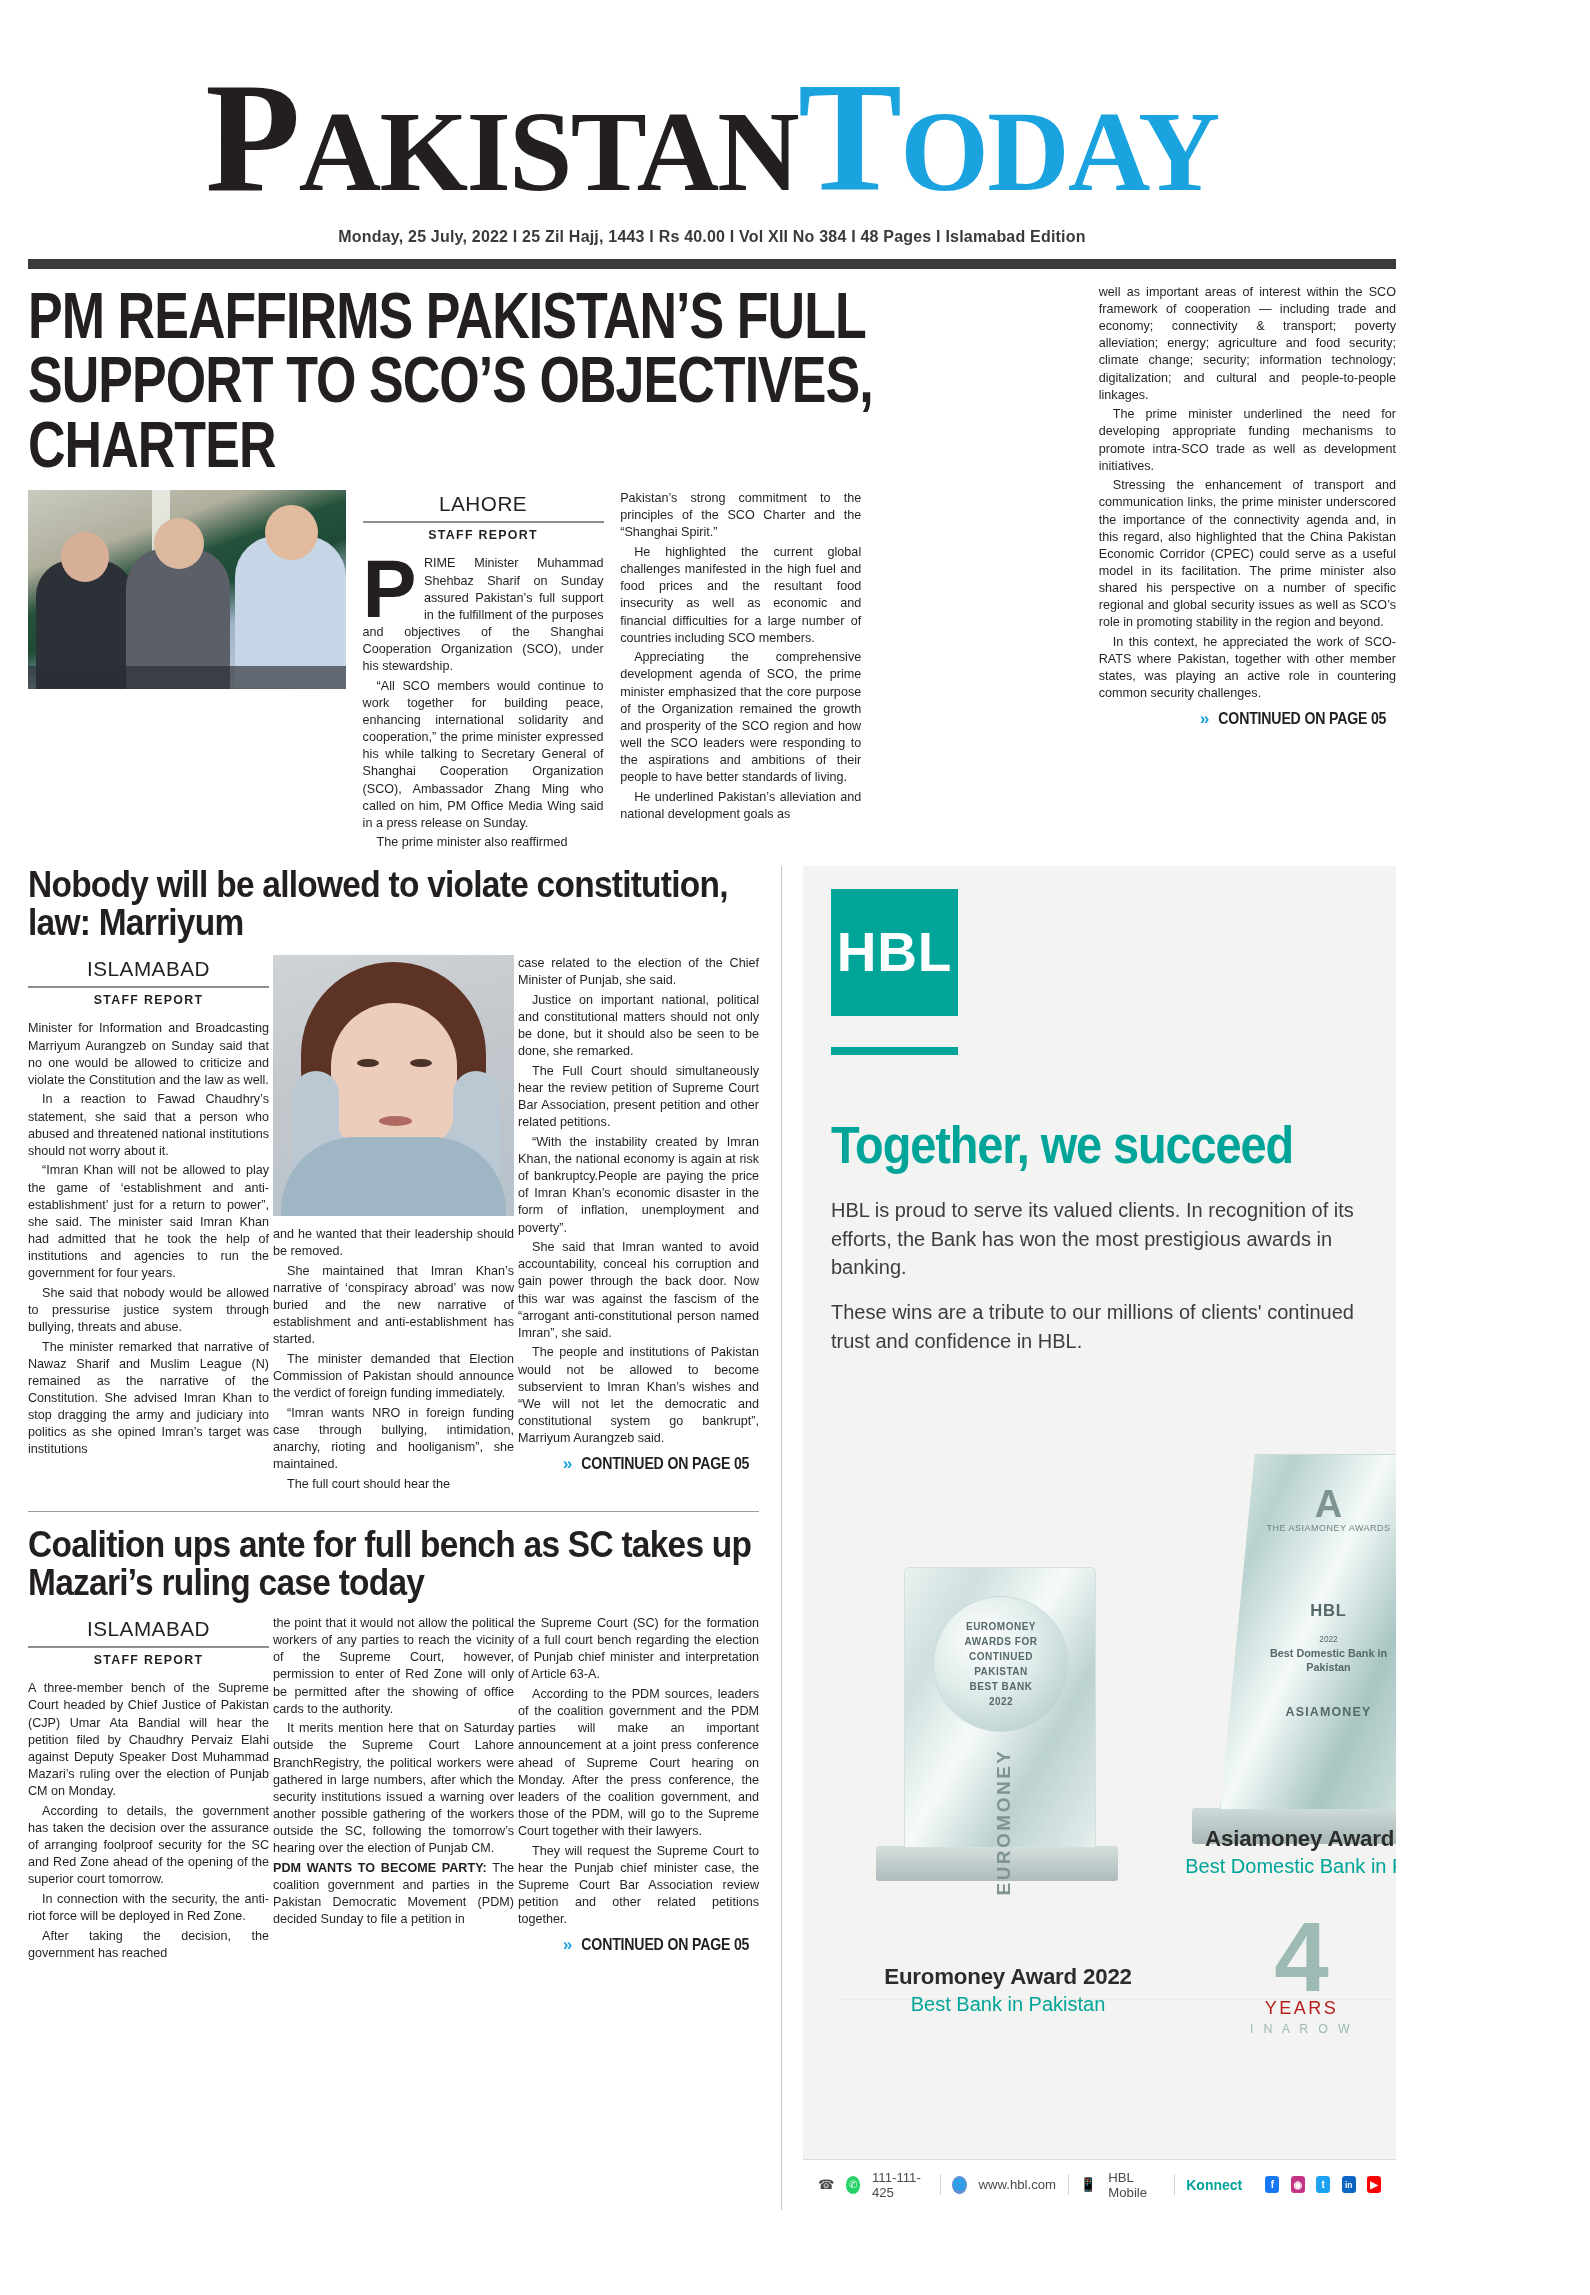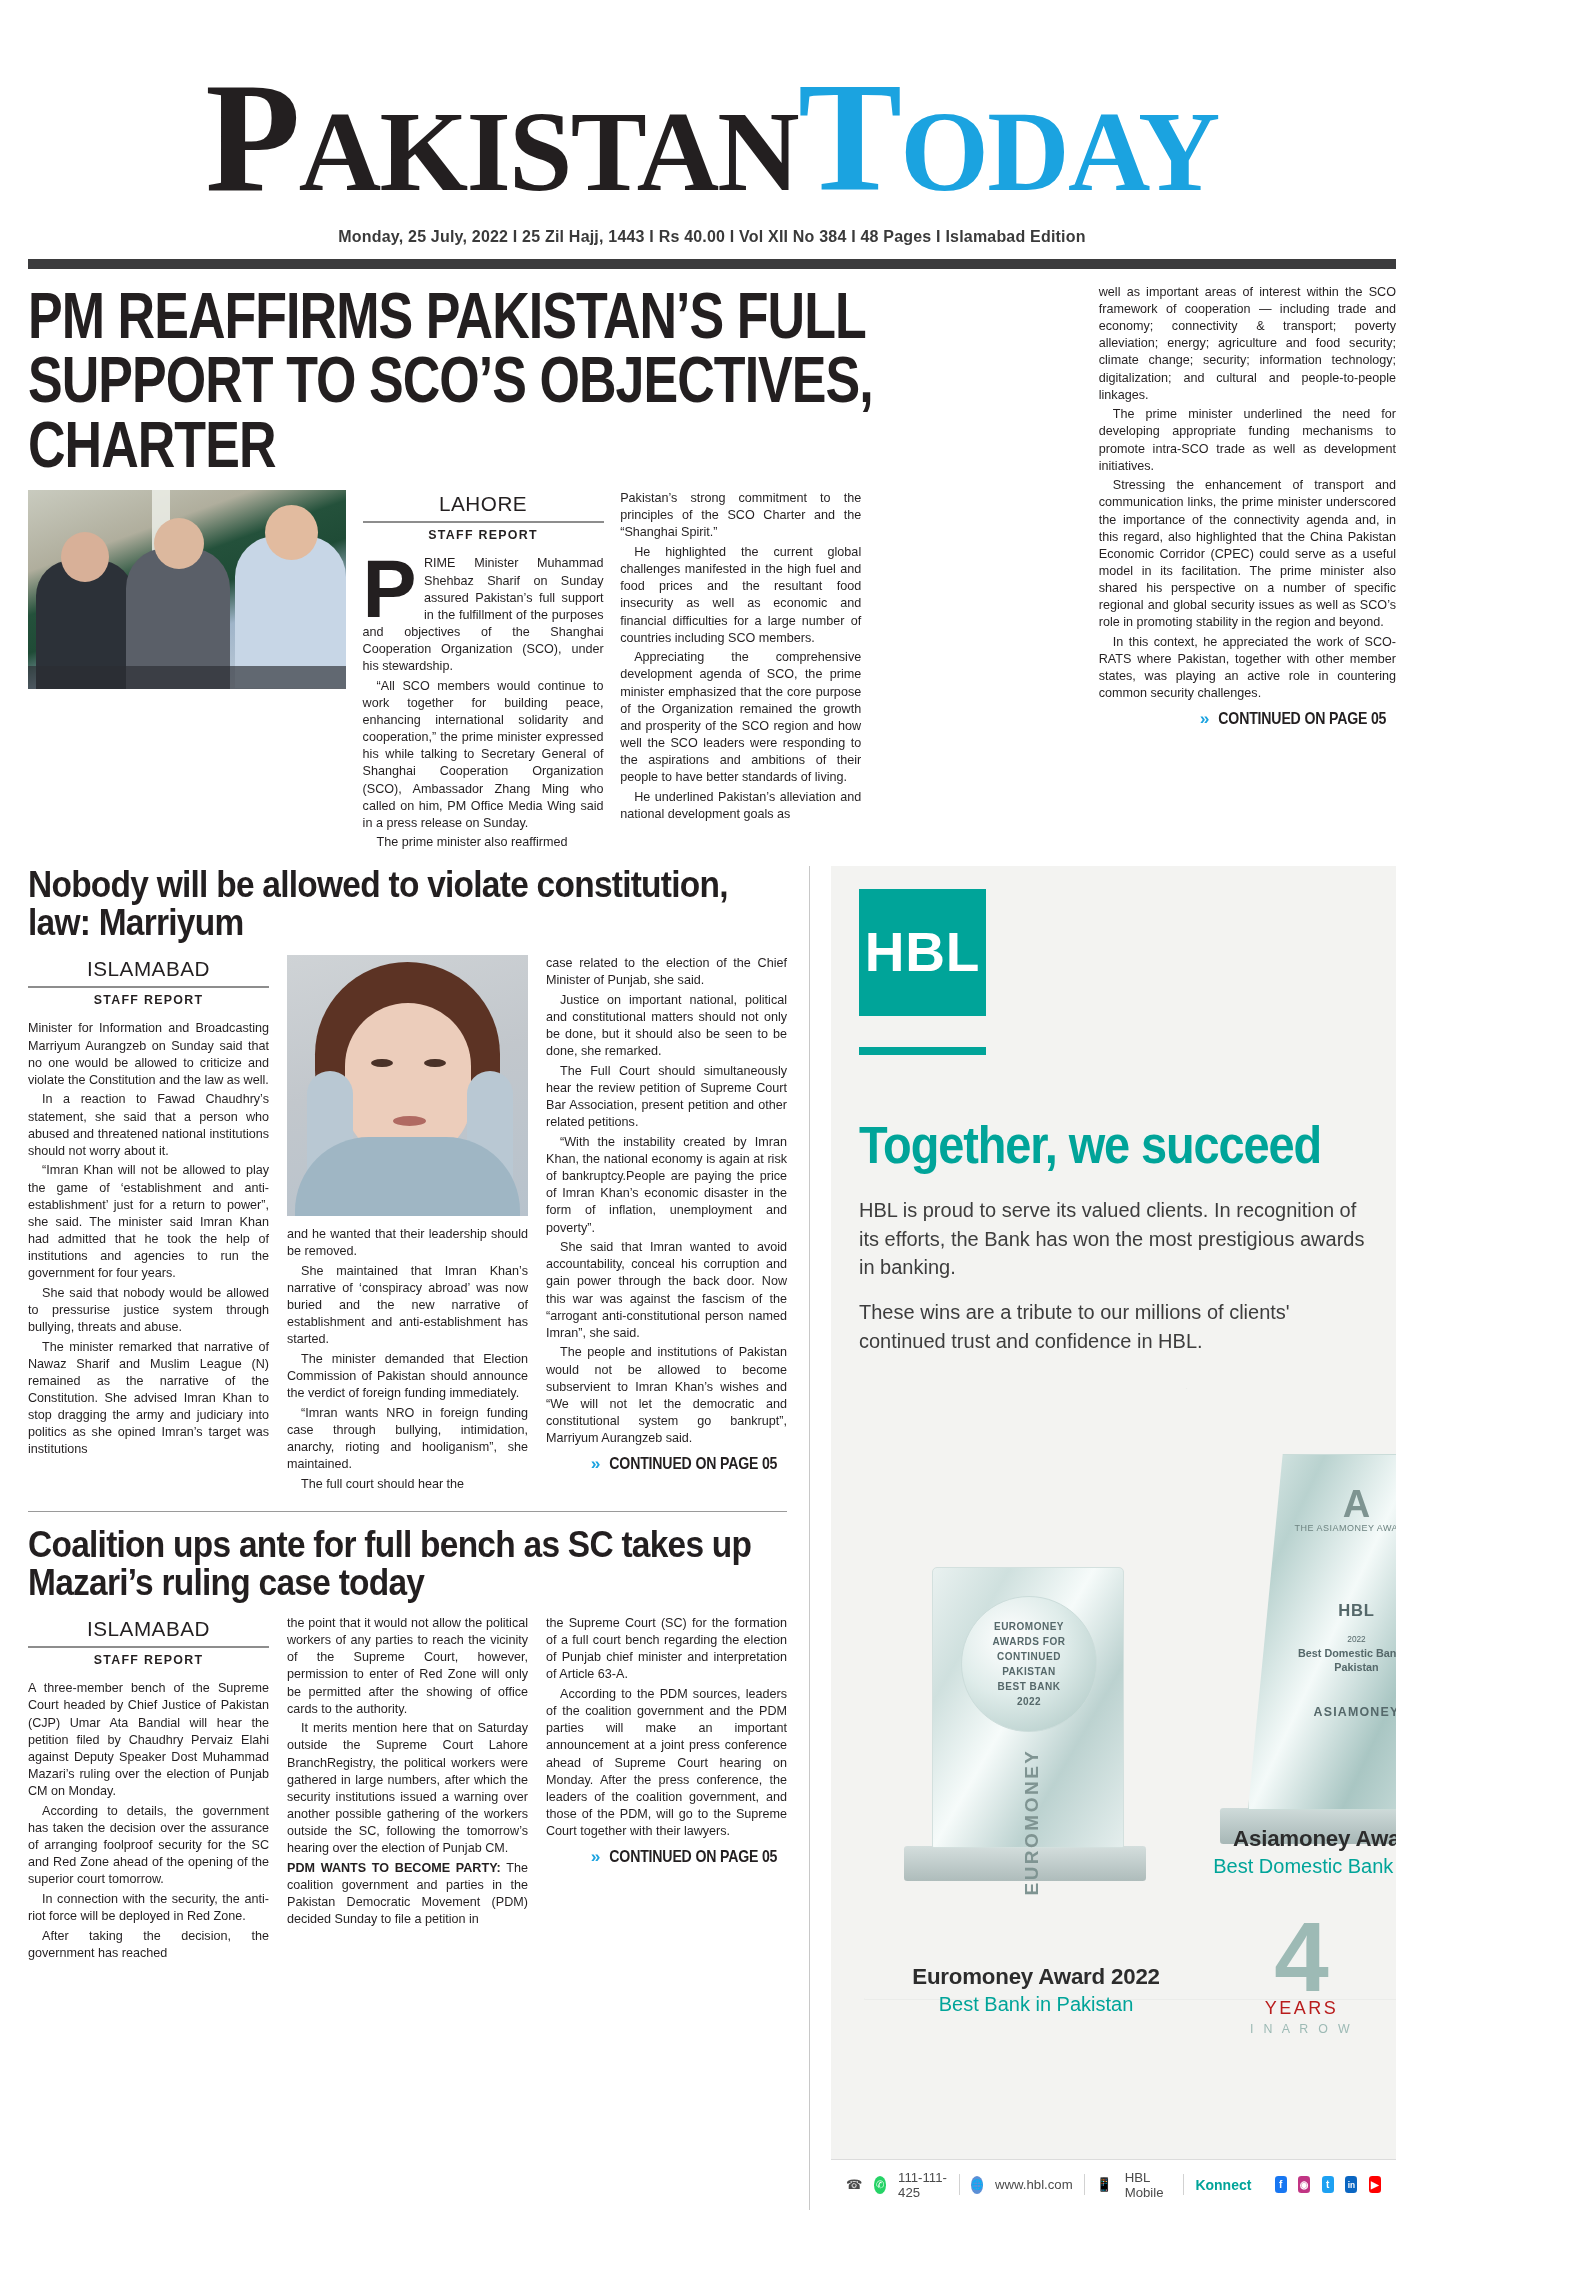--- a/index.html
+++ b/index.html
@@ -98,21 +98,21 @@
   
   .band { display:flex; gap:0; margin-top:11.6px; }
   .news-col { width:813px; padding-right:21.5px; }
   .ad-col { width:707px; border-left:1.3px solid #c8c8c8; padding-left:21.5px; }
 
   .sec-hed {
     font-size:36px; line-height:1.06; font-weight:bold;
     letter-spacing:-0.8px; color:#231f20;
     transform:scaleX(0.93); transform-origin:left top; width:108%;
   }
-  .three-col { display:flex; gap:18px; margin-top:13.2px; }
+  .three-col { display:flex; gap:4px; margin-top:13.2px; }
   .three-col .c { width:241px; }
 
   .portrait {
     width:241px; height:261px; margin-bottom:10px;
     background:linear-gradient(165deg,#cfd3d6 0%,#c2c7cc 46%,#b7c2cc 100%);
     position:relative; overflow:hidden;
   }
   .portrait .hair { position:absolute; left:28px; top:6.6px; width:185px; height:166px; background:#5c3324; border-radius:93px 93px 58px 58px; }
   .portrait .face { position:absolute; left:58px; top:48px; width:126px; height:154px; background:#eccdbb; border-radius:63px 63px 55px 55px; }
   .portrait .eyeL { position:absolute; left:84px; top:104px; width:21.5px; height:8.3px; background:#4a3228; border-radius:50%; }
@@ -354,20 +354,21 @@
             <p>After taking the decision, the government has reached</p>
           </div>
           <div class="c col">
             <p class="noindent">the point that it would not allow the political workers of any parties to reach the vicinity of the Supreme Court, however, permission to enter of Red Zone will only be permitted after the showing of office cards to the authority.</p>
             <p>It merits mention here that on Saturday outside the Supreme Court Lahore BranchRegistry, the political workers were gathered in large numbers, after which the security institutions issued a warning over another possible gathering of the workers outside the SC, following the tomorrow’s hearing over the election of Punjab CM.</p>
             <p class="noindent"><b>PDM WANTS TO BECOME PARTY:</b><span> The coalition government and parties in the Pakistan Democratic Movement (PDM) decided Sunday to file a petition in</span></p>
           </div>
           <div class="c col">
             <p class="noindent">the Supreme Court (SC) for the formation of a full court bench regarding the election of Punjab chief minister and interpretation of Article 63-A.</p>
             <p>According to the PDM sources, leaders of the coalition government and the PDM parties will make an important announcement at a joint press conference ahead of Supreme Court hearing on Monday. After the press conference, the leaders of the coalition government, and those of the PDM, will go to the Supreme Court together with their lawyers.</p>
+            <p>They will request the Supreme Court to hear the Punjab chief minister case, the Supreme Court Bar Association review petition and other related petitions together.</p>
             <div class="contd"><span class="chev">»</span><span class="txt">CONTINUED ON PAGE 05</span></div>
           </div>
         </div>
       </div>
 
     </div>
 
     <div class="ad-col">
       <div class="ad">
         <div class="ad-inner">

